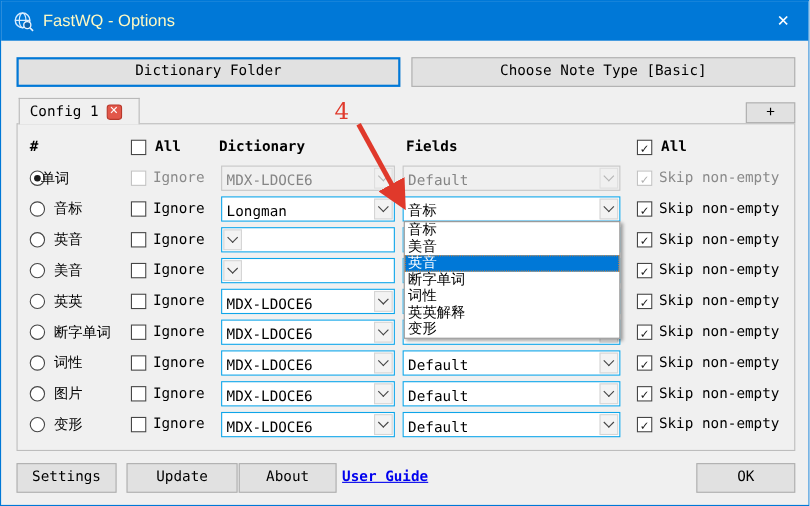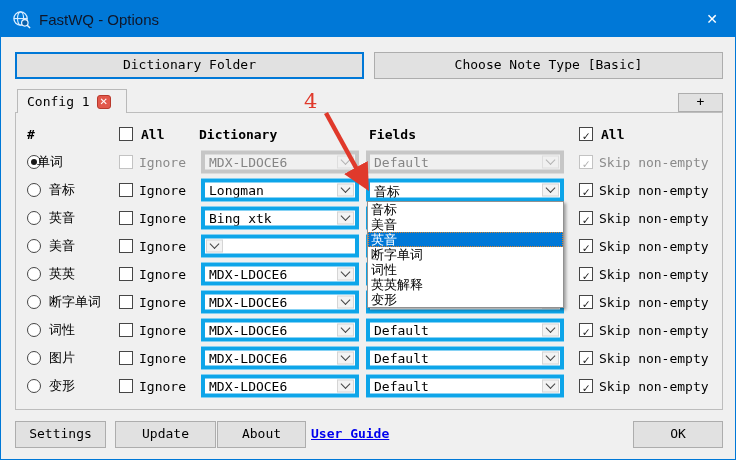--- a/index.html
+++ b/index.html
@@ -3,21 +3,21 @@
 <meta charset="utf-8">
 <style>
   * { margin:0; padding:0; box-sizing:border-box; }
   html,body { width:736px; height:460px; }
   body { font-family:"DejaVu Sans Mono","Liberation Mono",monospace; font-size:13px; color:#000; }
   .window { position:relative; width:736px; height:460px; background:#f0f0f0; border:1px solid #0078d7; overflow:hidden; }
 
   
   .titlebar { position:absolute; left:0; top:0; width:100%; height:36px; background:#0078d7; display:flex; align-items:center; }
   .titlebar .appicon { margin-left:11px; width:19px; height:19px; flex:0 0 auto; }
-  .titlebar .title { color:#0f172a; font-family:"Liberation Sans","DejaVu Sans",sans-serif; font-size:15px; margin-left:8px; }
+  .titlebar .title { color:#fef9c3; font-family:"Liberation Sans","DejaVu Sans",sans-serif; font-size:15px; margin-left:8px; }
   .close-btn { position:absolute; right:0; top:0; width:46px; height:36px; color:#fff; display:flex; align-items:center; justify-content:center; font-family:"Liberation Sans",sans-serif; font-size:14px; cursor:default; }
 
   
   .btn { position:absolute; background:#e1e1e1; border:1px solid #adadad; text-align:center; font-size:13px; line-height:24px; height:27px; }
   .btn.focused { border:2px solid #0078d7; line-height:22px; }
 
   .top-btn-left  { left:14px;  top:51px; width:349px; }
   .top-btn-right { left:373px; top:51px; width:349px; }
 
   
@@ -42,21 +42,21 @@
   
   .cb { width:14px; height:14px; border:1px solid #464646; background:#fff; transform:translateY(-50%); text-align:center; }
   .cb.checked::after { content:"✓"; font-size:12px; line-height:12px; color:#1a1a1a; font-weight:bold; }
   .cb.disabled { border-color:#c3c3c3; }
   .cb.disabled.checked::after { color:#b0b0b0; }
 
   .lbl { transform:translateY(-50%); white-space:nowrap; }
   .lbl.gray { color:#8a8a8a; }
 
   
-  .combo { height:23px; background:#fff; border:4px solid #0ea5e9; transform:translateY(-50%); display:flex; align-items:flex-start; }
+  .combo { height:23px; background:#fff; border:1px solid #0ea5e9; transform:translateY(-50%); display:flex; align-items:flex-end; }
   .combo .val { flex:1; padding-left:4px; overflow:hidden; white-space:nowrap; }
   .combo .arrow-box { width:17px; align-self:stretch; margin:1px; background:#f3f3f3; border:1px solid #d5d5d5; display:flex; align-items:center; justify-content:center; }
   .chev { width:7px; height:7px; border-right:1.5px solid #444; border-bottom:1.5px solid #444; transform:rotate(45deg); margin-top:-4px; }
   .combo.disabled { background:#f0f0f0; border-color:#c6c6c6; color:#858585; }
   .combo.disabled .arrow-box { background:#f0f0f0; border-color:#dedede; }
   .combo.disabled .chev { border-color:#b4b4b4; }
   .combo.disabled .val { color:#858585; }
 
   .c-dict  { left:200px; width:158px; }
   .c-field { left:365px; width:198px; }
@@ -155,21 +155,20 @@
       </div>
       <span class="cb skip checked" style="left:578px;"></span>
       <span class="lbl sk" style="left:598px;">Skip non-empty</span>
     </div>
       <div class="row" style="top: 203px;">
       <span class="radio" style="left:26px;"></span>
       <span class="lbl name" style="left:48px;">英音</span>
       <span class="cb ignore" style="left:118px;"></span>
       <span class="lbl ig" style="left:138px;">Ignore</span>
       <div class="combo c-dict">
-        <span class="val">Bing xtk</span>
         <span class="arrow-box">
             <span class="chev"></span>
           </span>
       </div>
       <div class="combo c-field">
         <span class="val"></span>
         <span class="arrow-box">
             <span class="chev"></span>
           </span>
       </div>

